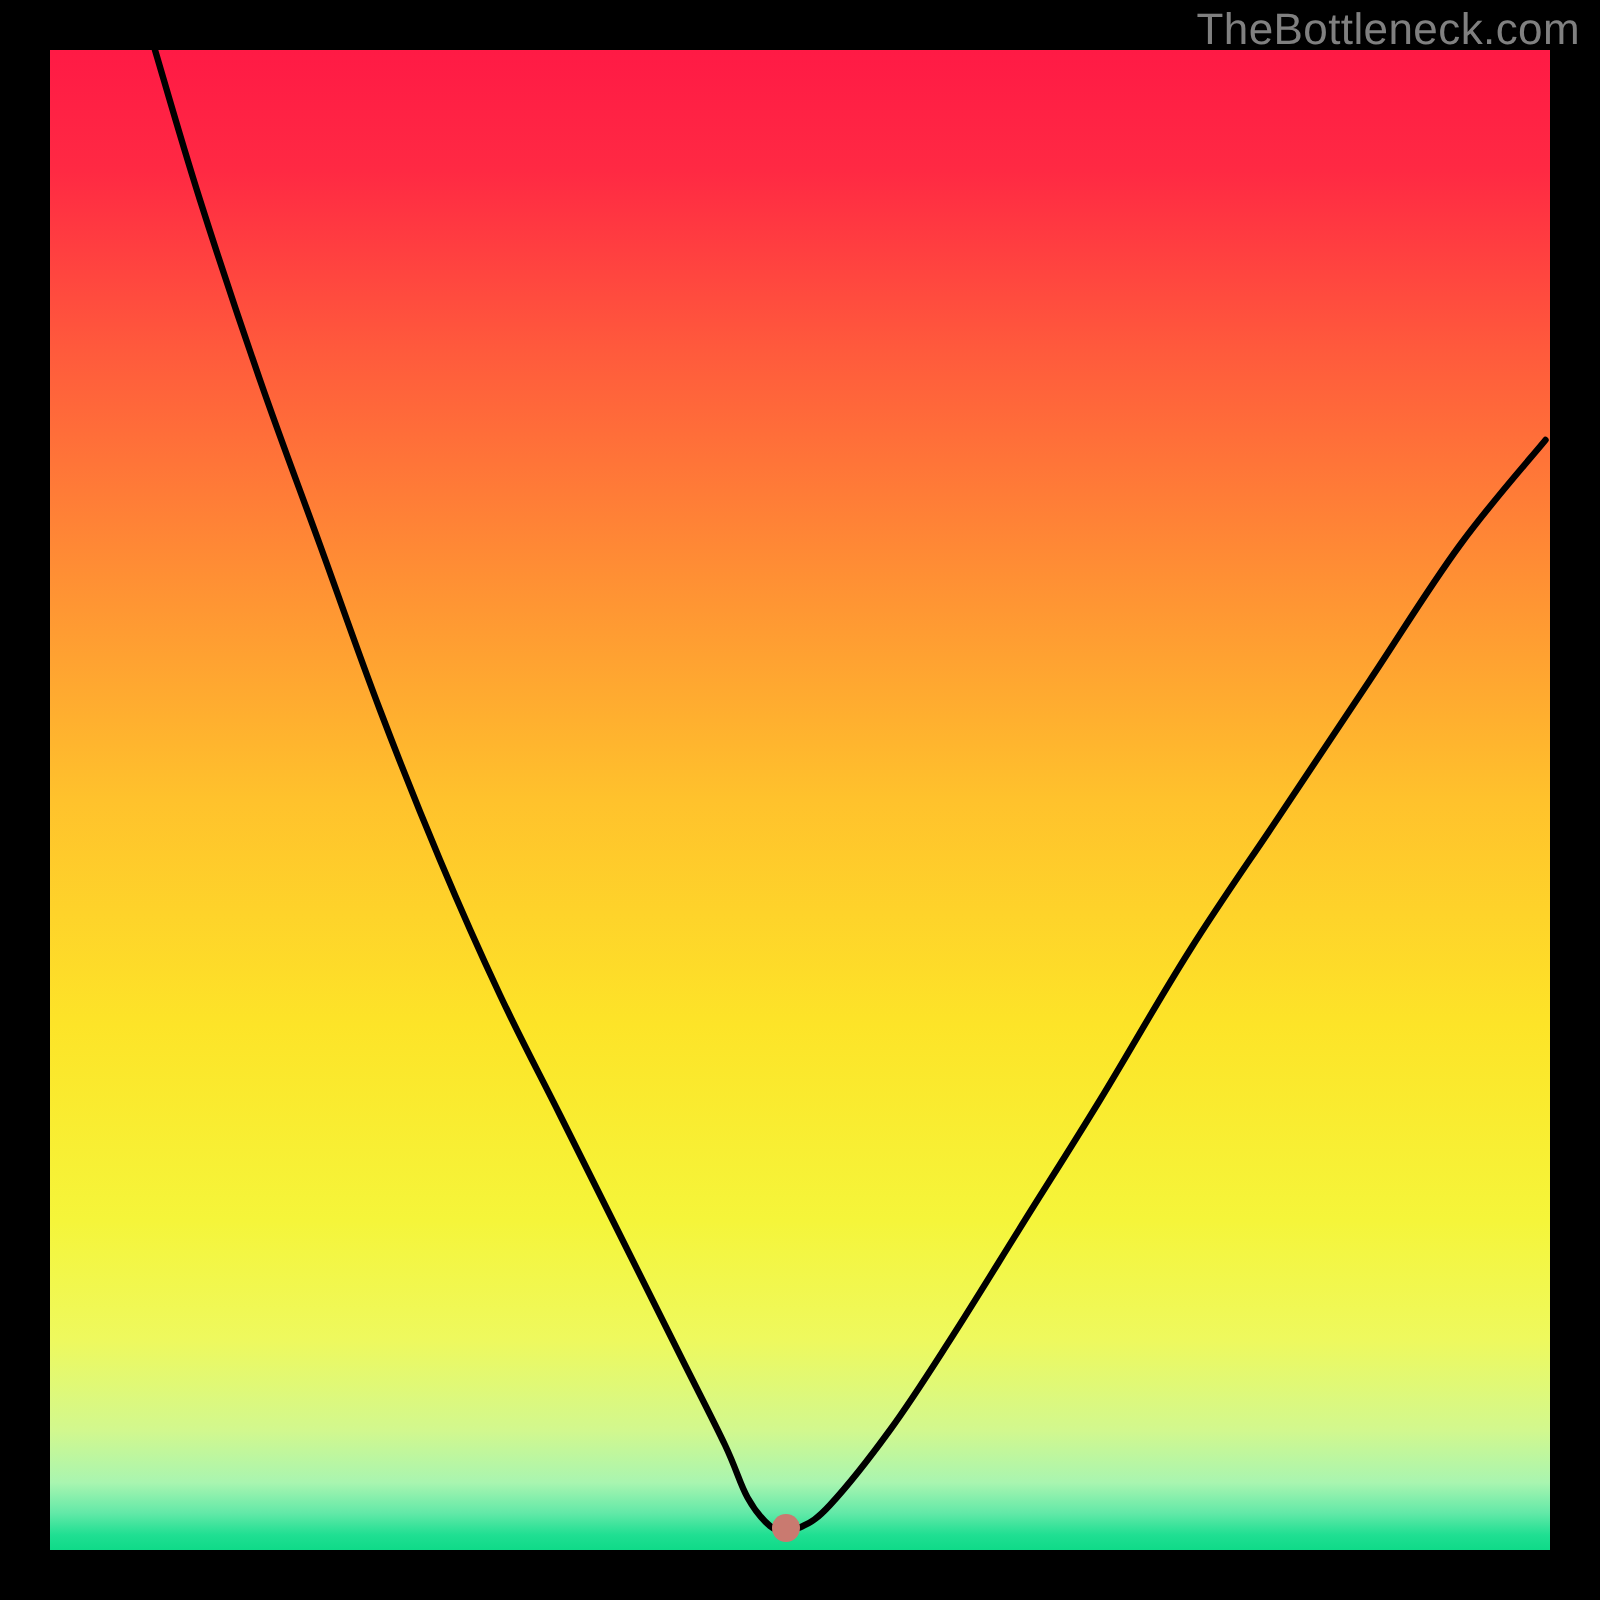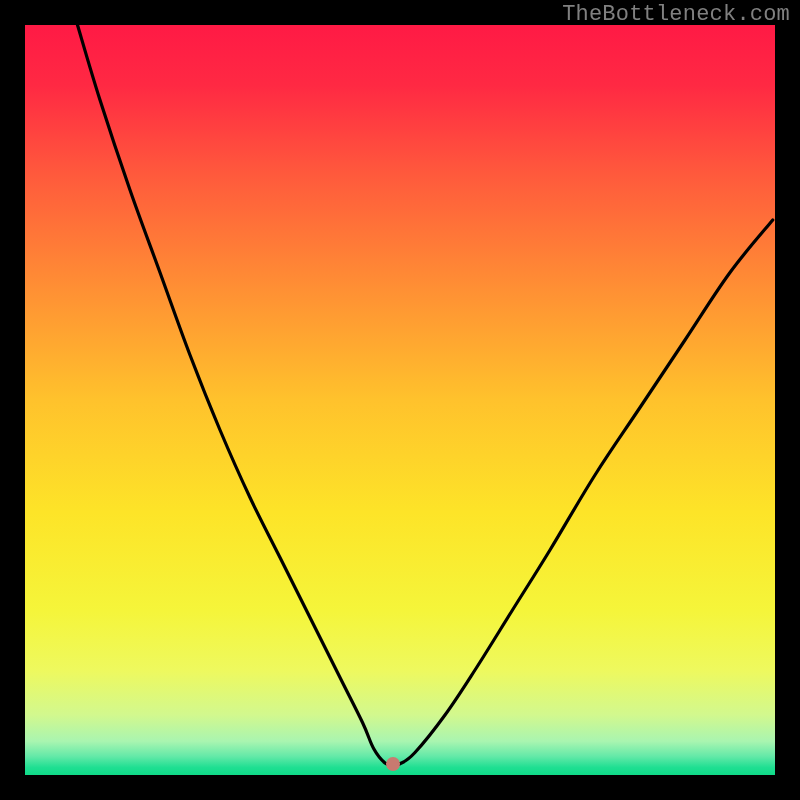--- a/index.html
+++ b/index.html
@@ -19,21 +19,20 @@
   }
   .watermark {
     position: absolute;
     top: 2px;
     right: 10px;
     color: #808080;
     font-size: 22px;
     font-weight: 500;
     letter-spacing: 0.2px;
     z-index: 5;
-    font-family: Liberation Mono, monospace;
   }
   .plot-area {
     position: absolute;
     top: 25px;
     left: 25px;
     width: 750px;
     height: 750px;
     overflow: hidden;
   }
   .dot {

